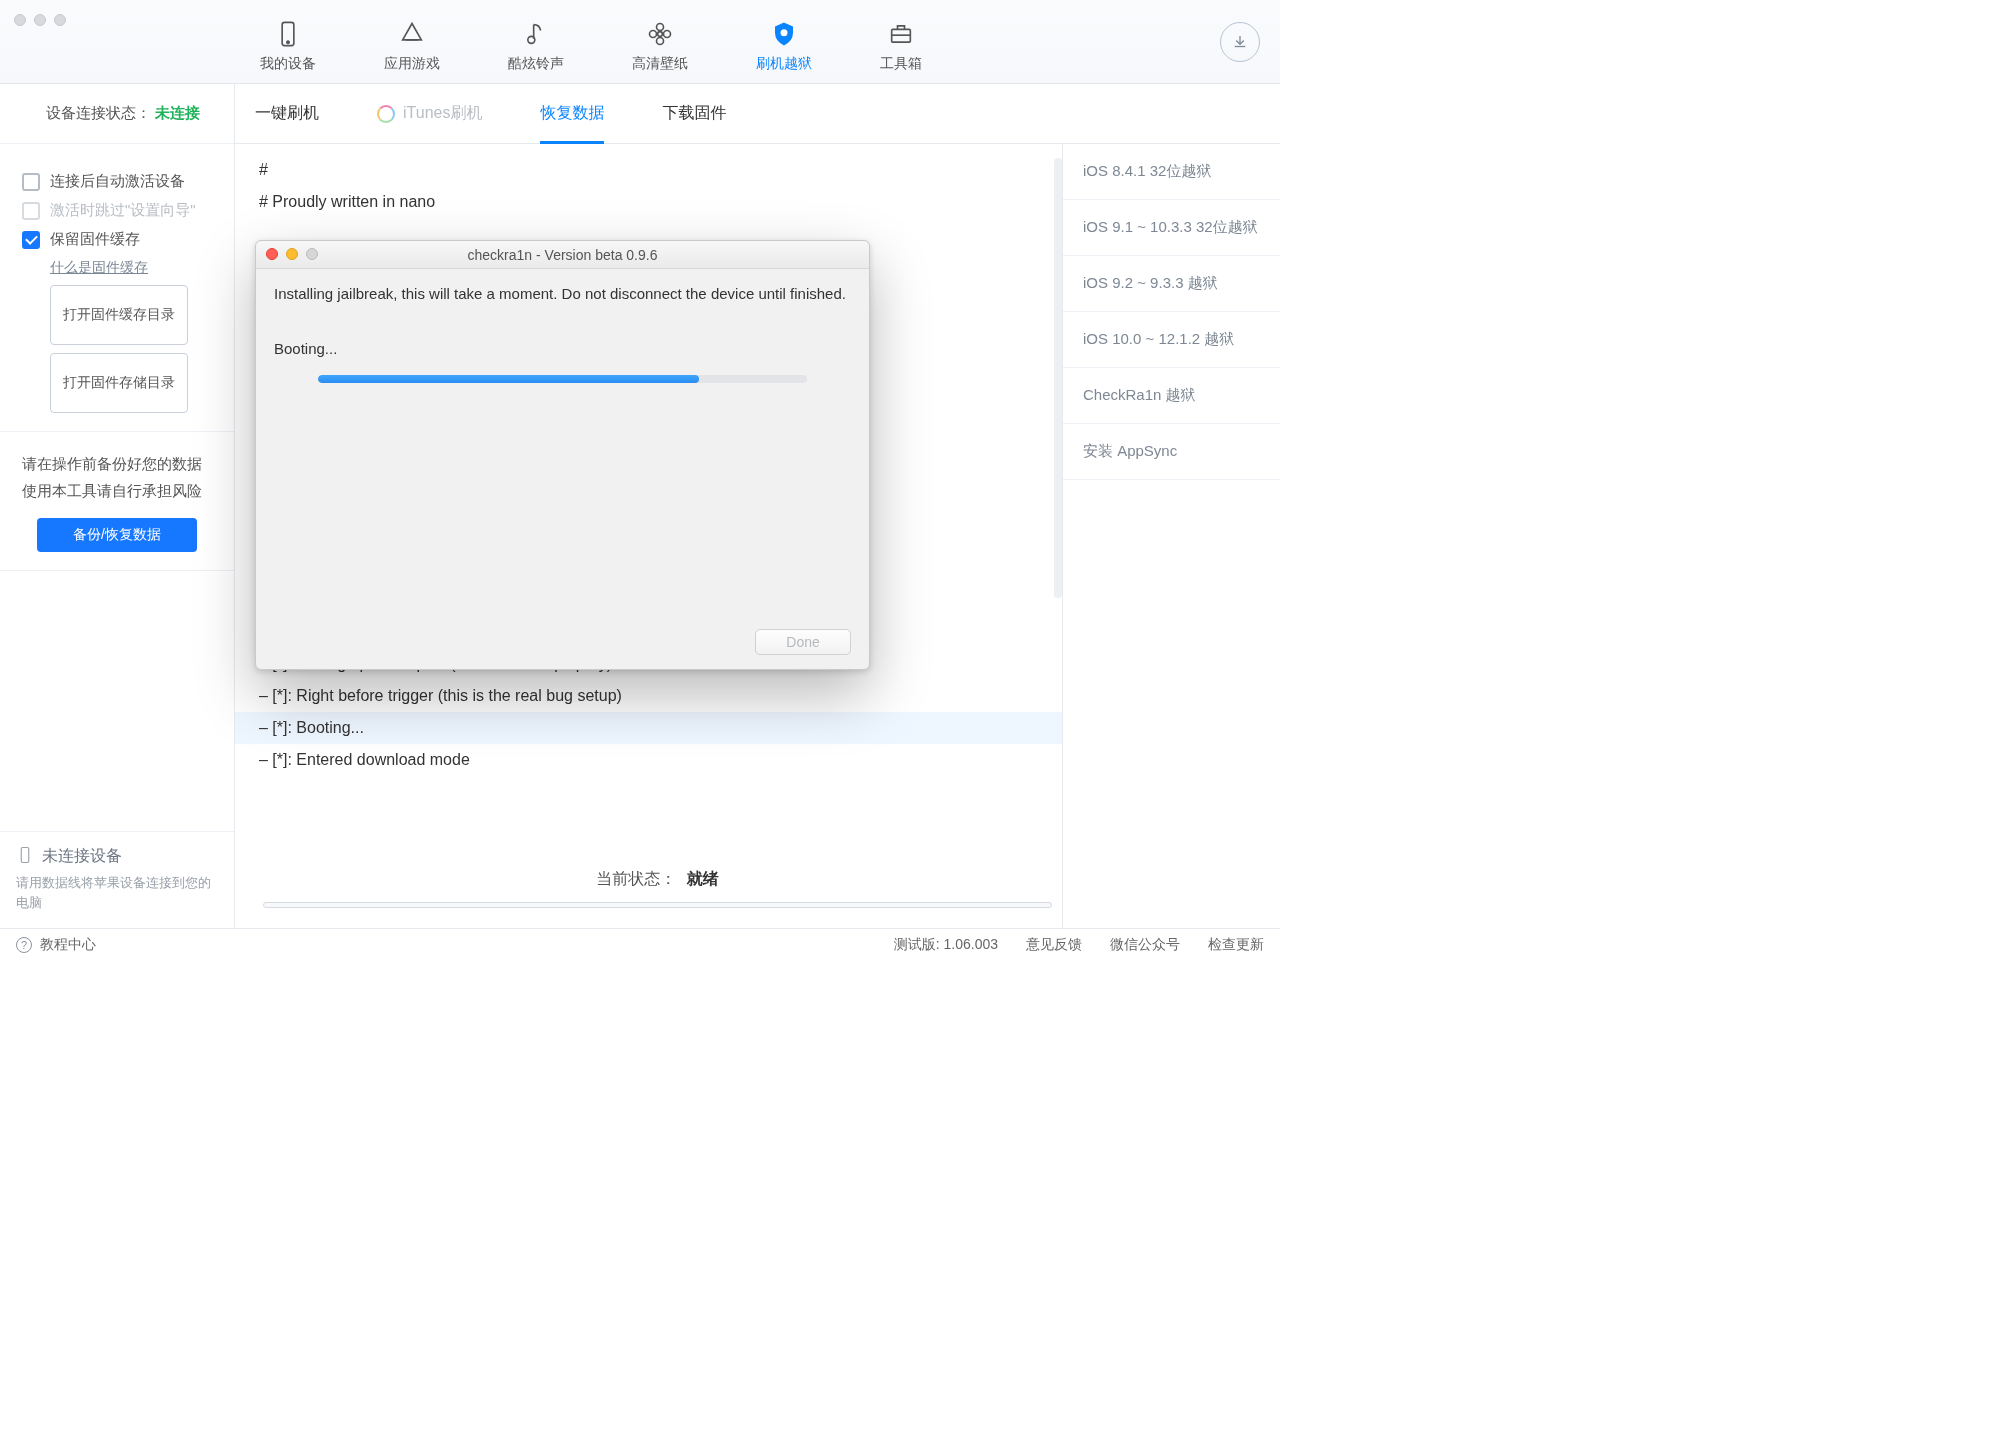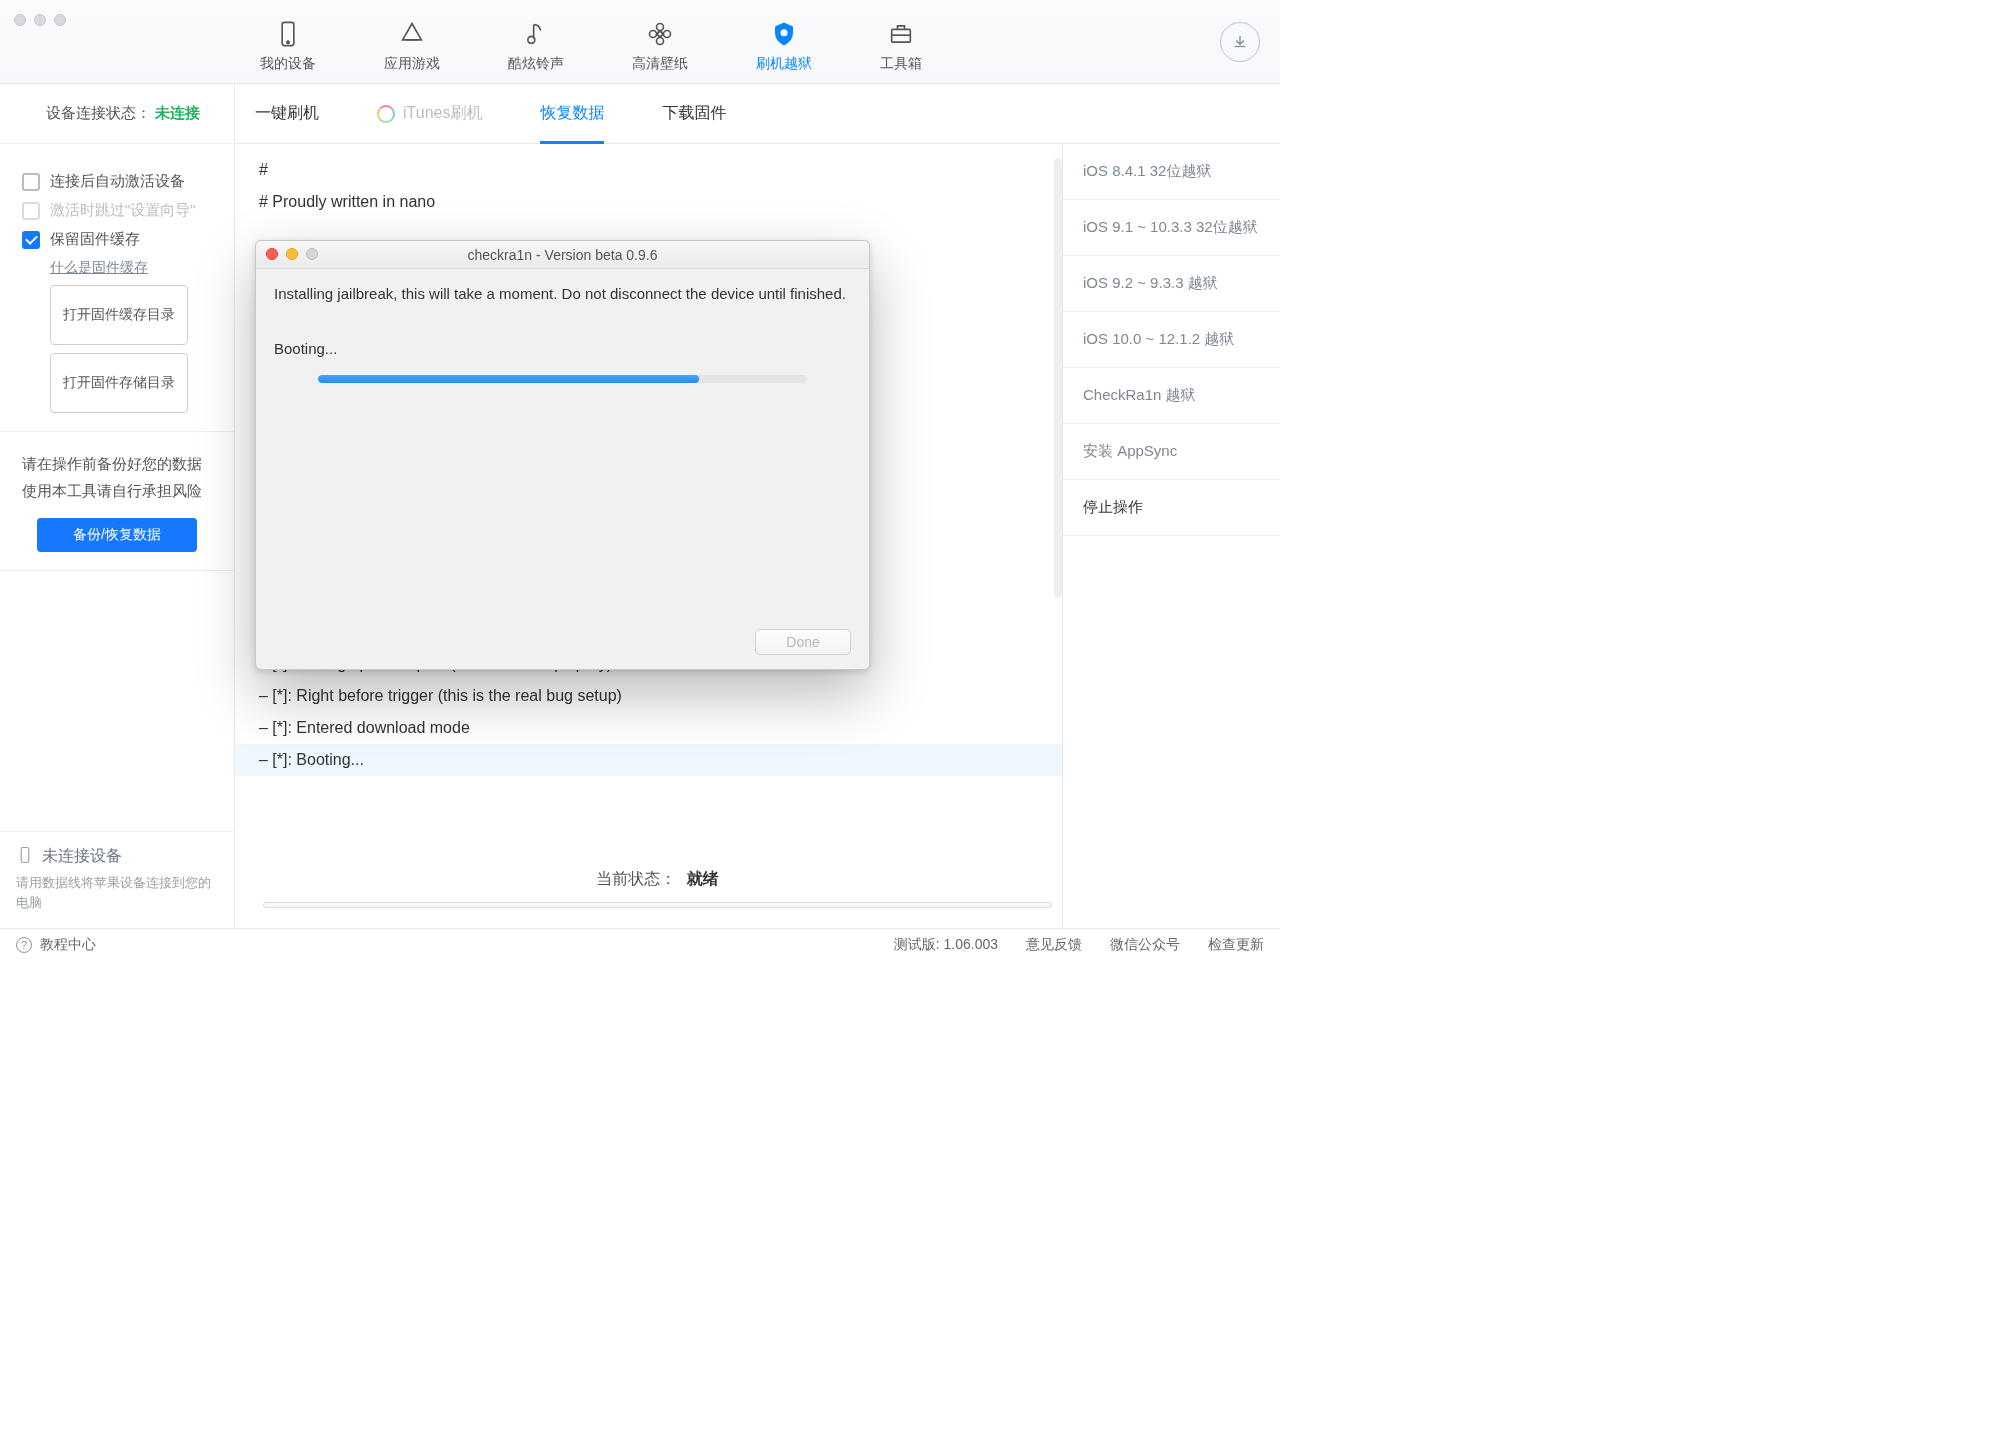--- a/index.html
+++ b/index.html
@@ -428,40 +428,39 @@
   </div>
 </div>
 
 <div class="main">
   <div class="console">
     <div class="console-line">#</div>
     <div class="console-line"># Proudly written in nano</div>
     <div class="spacer-block"></div>
     <div class="console-line">– [*]: Setting up the exploit (this is the heap spray)</div>
     <div class="console-line">– [*]: Right before trigger (this is the real bug setup)</div>
+    <div class="console-line current">– [*]: Booting...</div>
     <div class="console-line">– [*]: Entered download mode</div>
-    <div class="console-line current">– [*]: Booting...</div>
   </div>
   <div class="status-box">
     <span class="lbl">当前状态：</span>
     <span class="val">就绪</span>
     <div class="bar"></div>
   </div>
 </div>
 
 <div class="scroll-thumb"></div>
 
 <div class="rightbar">
   <div class="rb-item">iOS 8.4.1 32位越狱</div>
   <div class="rb-item">iOS 9.1 ~ 10.3.3 32位越狱</div>
   <div class="rb-item">iOS 9.2 ~ 9.3.3 越狱</div>
   <div class="rb-item">iOS 10.0 ~ 12.1.2 越狱</div>
   <div class="rb-item">CheckRa1n 越狱</div>
   <div class="rb-item">安装 AppSync</div>
-  <div class="rb-item last">停止操作</div>
 </div>
 
 <div class="footer">
   <div class="left">
     <span class="q">?</span>
     <span>教程中心</span>
   </div>
   <div class="right">
     <span>
       <span>测试版: </span><span>1.06.003</span>

